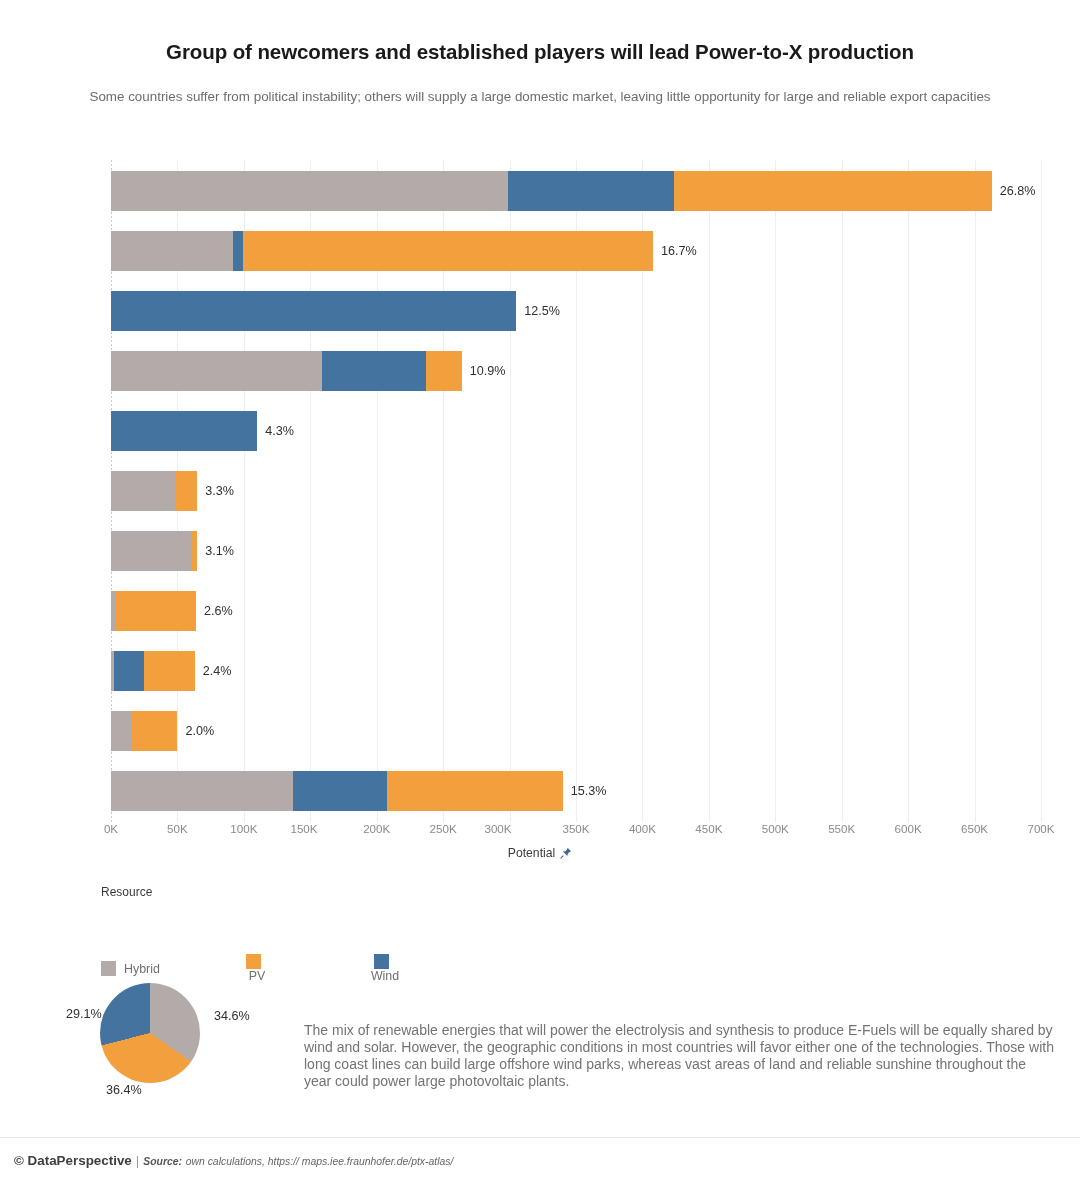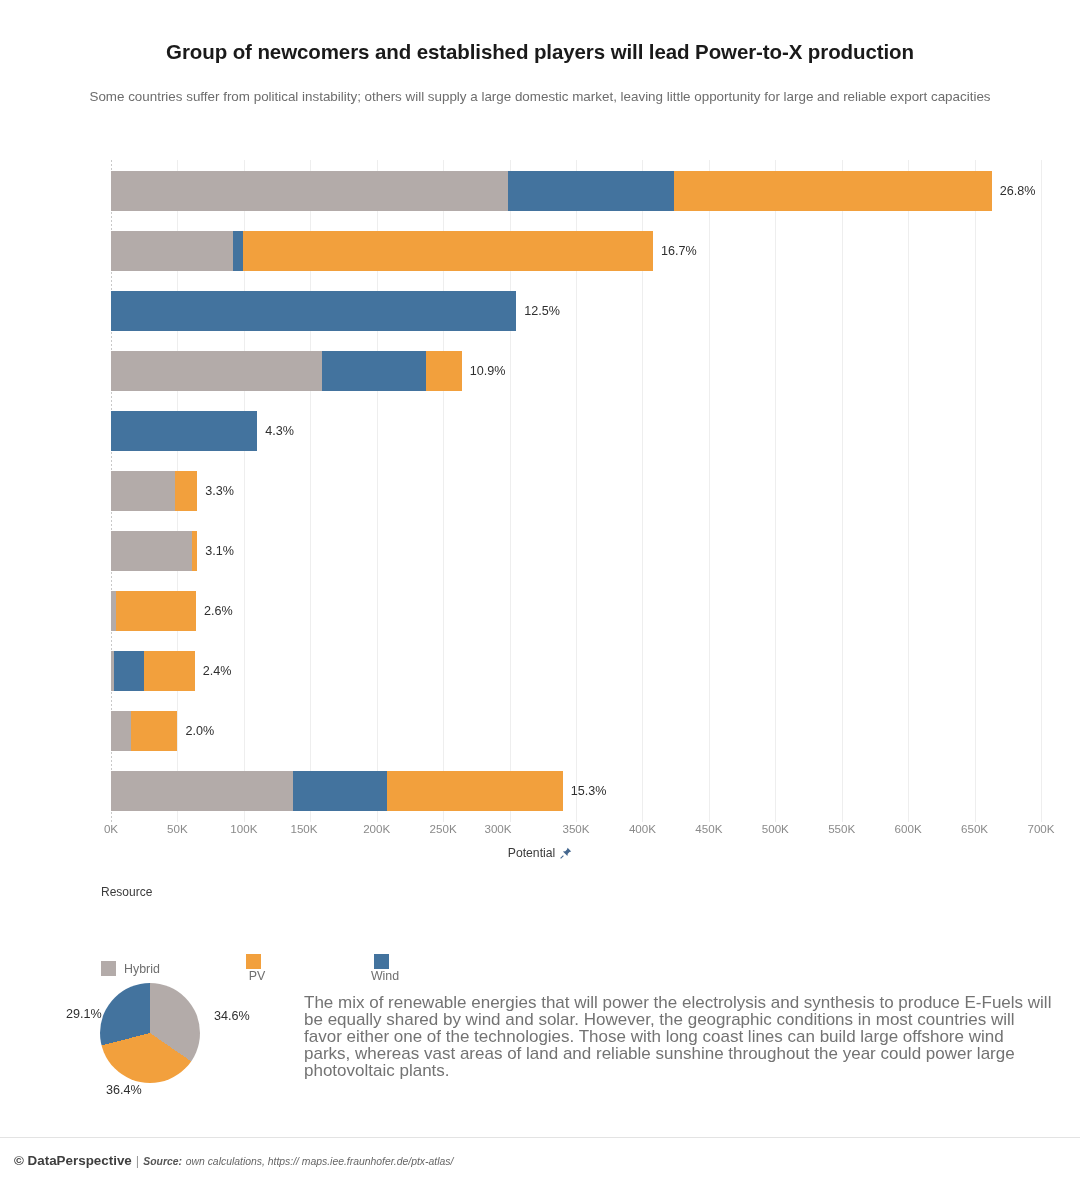--- a/index.html
+++ b/index.html
@@ -58,22 +58,22 @@
   .legend-item + .legend-item{margin-left:0;flex-direction:column;}
   .swatch{width:15px;height:15px;display:inline-block;margin-right:8px;}
   .legend-text{font-size:12.4px;color:#6f6f6f;}
 
   
   .pie-block{position:absolute;left:66px;top:975px;width:220px;height:115px;}
   .pie{position:absolute;left:34px;top:8px;width:100px;height:100px;border-radius:50%;}
   .pie-lab{position:absolute;font-size:12.6px;color:#2f2f2f;white-space:nowrap;}
 
   .note{
-    position:absolute;left:304px;top:994px;width:750px;
-    font-size:17px;line-height:17px;color:#737373;
+    position:absolute;left:304px;top:1022px;width:750px;
+    font-size:14px;line-height:17px;color:#737373;
   }
 
   
   .footer-rule{position:absolute;left:0;top:1137px;width:1080px;height:1px;background:#e3e3e3;}
   .footer{position:absolute;left:14px;top:1153px;font-size:13.4px;color:#3e3e3e;}
   .footer .brand{font-weight:bold;}
   .footer .sep{color:#9b9b9b;margin:0 4px;font-weight:400;}
   .footer .src-label{font-style:italic;font-weight:bold;font-size:10.4px;color:#555;}
   .footer .src-text{font-style:italic;font-size:10.4px;color:#666;}
 </style>

